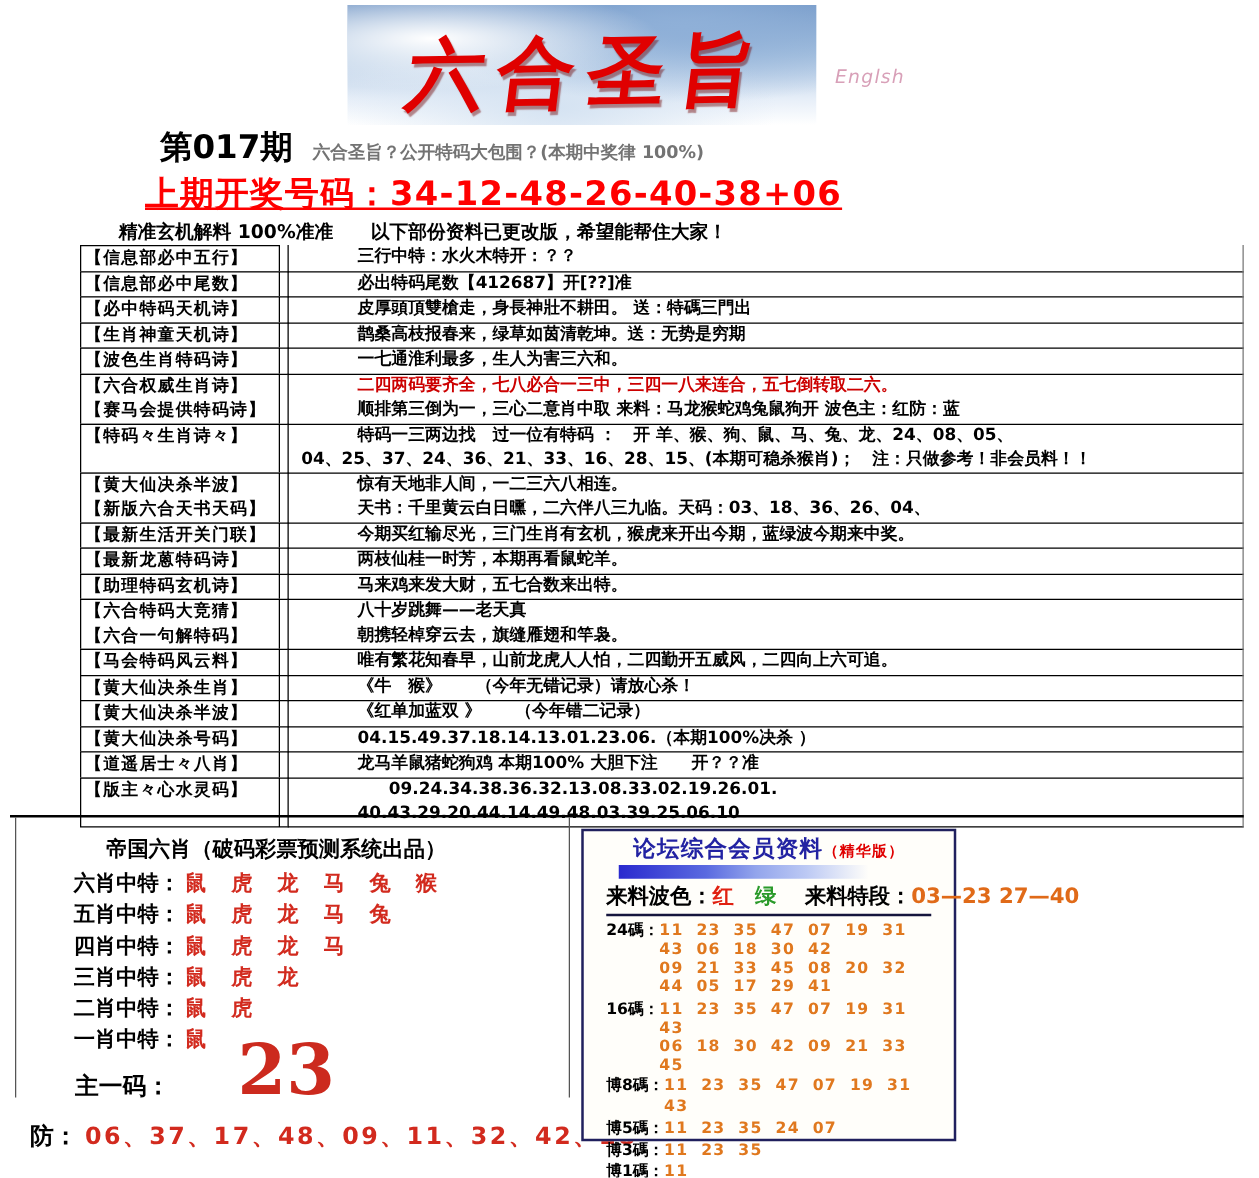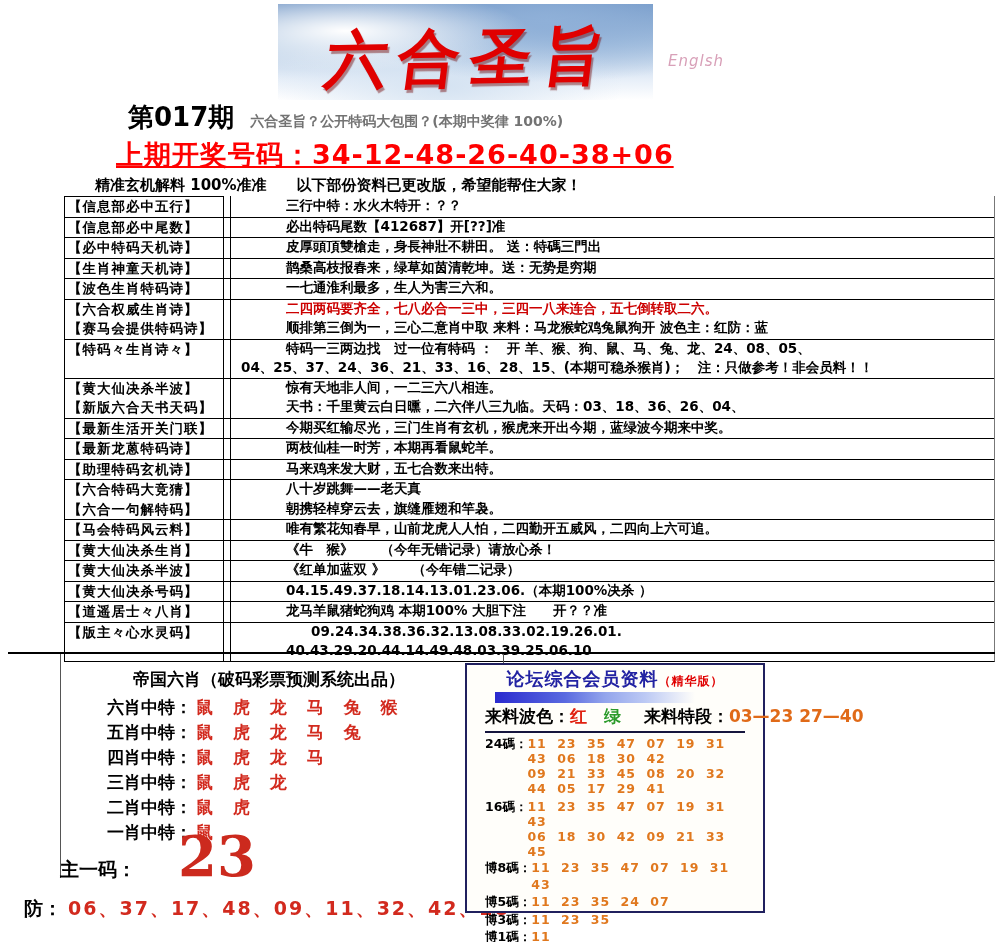--- a/index.html
+++ b/index.html
@@ -41,27 +41,27 @@
   .tline.red { color:#cc0000; }
   .tline.flush { padding-left:10px; }
   .tline.wide { padding-left:80px; }
   .tline.mid { padding-left:55px; }
 
   .bottom-rule { position:absolute; left:8px; top:652px; width:987px; height:0;
     border-top:2px solid #000; }
 
   
   .empire { position:absolute; left:12px; top:654px; width:444px; height:224px;
-    border-left:1px solid #555; border-right:1px solid #555; padding:14px 0 0 0;margin-left:48px; }
+    border-left:1px solid #555; border-right:1px solid #555; padding:14px 0 0 0; }
   .emp-title { margin-left:72px; font-size:17px; font-weight:bold; color:#000; }
   .emp-rows { margin-top:4px; }
   .emp-row { display:flex; margin:1px 0 0 46px; font-size:17px; font-weight:bold; line-height:24px; }
   .emp-row .lab { color:#000; }
   .emp-row .val { color:#d22a1e; letter-spacing:7px; margin-left:4px; }
-  .main-code { position:absolute; left:60px; top:828px; display:flex; align-items:flex-end; }
+  .main-code { position:absolute; left:60px; top:828px; display:flex; align-items:flex-end;gap:12px; }
   .main-code .lab { font-size:19px; font-weight:bold; color:#000; line-height:30px; }
   .main-code .val { font-family:"DejaVu Serif", serif; font-size:56px; line-height:56px;
     color:#cc2a1e; margin-left:42px; font-weight:bold; }
   .guard { position:absolute; left:24px; top:896px; display:flex; font-size:19px; font-weight:bold; }
   .guard .lab { color:#000; }
   .guard .val { color:#d22a1e; letter-spacing:2px; margin-left:6px; }
 
   
   .forum { position:absolute; left:465px; top:663px; width:300px; height:250px;
     border:2px solid #20205e; background:#fffefa; padding:2px 18px; }

